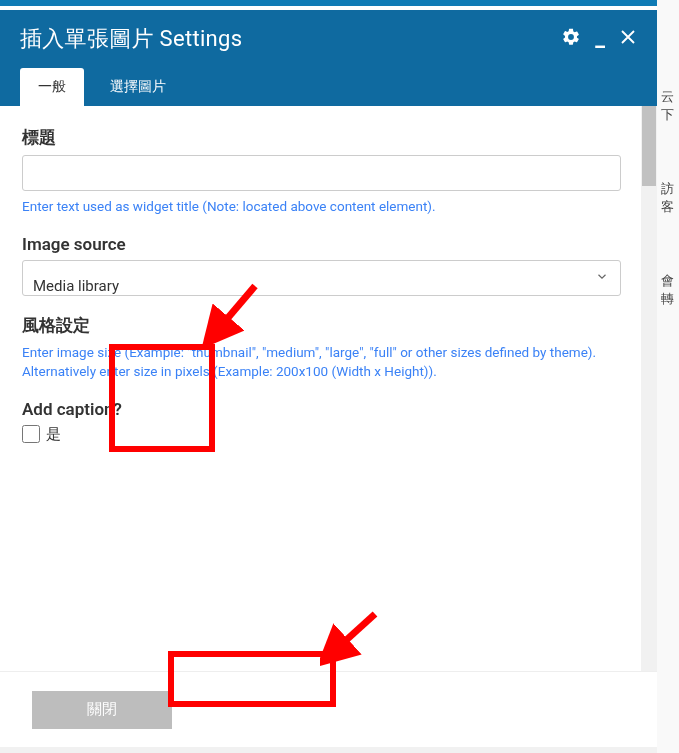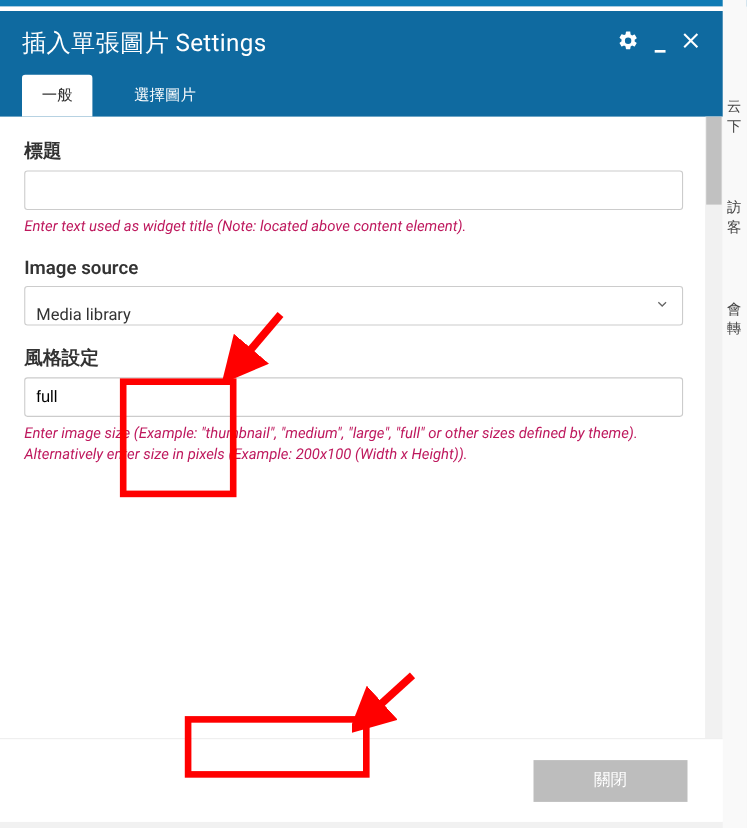--- a/index.html
+++ b/index.html
@@ -5,46 +5,46 @@
   * { box-sizing: border-box; margin: 0; padding: 0; }
   body { font-family: -apple-system, "Segoe UI", Roboto, "Helvetica Neue", Arial, "Noto Sans", sans-serif; background: #f1f1f1; width: 679px; height: 753px; overflow: hidden; position: relative; }
   .top-bar { height: 6px; background: #0f7bb5; }
   .modal { position: absolute; top: 6px; left: 0; right: 22px; height: 741px; background: #fff; display: flex; flex-direction: column; border-top: 4px solid transparent; }
   .header { background: #0f6aa0; color: #fff; padding: 14px 20px 0 20px; position: relative; }
   .title-row { display: flex; align-items: center; justify-content: space-between; padding-bottom: 14px; gap: 40px; }
   .title { font-size: 22px; font-weight: 400; letter-spacing: 0.3px; }
   .header-actions { display: flex; align-items: center; gap: 14px; }
   .header-actions svg { cursor: pointer; }
   .minus { font-size: 22px; font-weight: bold; padding-bottom: 2px; cursor:pointer; }
-  .tabs { display: flex; gap: 20px; }
+  .tabs { display: flex; gap: 8px; }
   .tab { padding: 10px 18px; font-size: 14px; color: #fff; cursor: pointer; border-radius: 3px 3px 0 0; }
   .tab.active { background: #fff; color: #333; }
   .body { flex: 1; overflow-y: auto; padding: 20px 22px; color: #333; position: relative; }
   .scrollbar-fake { position: absolute; right: 0; top: 0; width: 16px; background: #f1f1f1; height: 100%; }
   .scrollbar-thumb { position: absolute; right: 1px; top: 0; width: 14px; background: #c1c1c1; height: 80px; }
   .form-group { margin-bottom: 18px; }
   .label { font-weight: 600; font-size: 17px; color: #333; display: block; margin-bottom: 6px; }
   .input, .select { width: 100%; border: 1px solid #ccc; border-radius: 3px; padding: 16px 10px; font-size: 15px; height: 36px; background:#fff; }
   .select-wrap { position: relative; }
   .select-caret { position: absolute; right: 12px; top: 50%; transform: translateY(-50%); pointer-events: none; }
-  .hint { font-style: italic; color: #be185d; font-size: 13.5px; margin-top: 6px; line-height: 1.4; }
+  .hint { color: #3b82f6; font-size: 13.5px; margin-top: 6px; line-height: 1.4; }
   .thumbs { display: flex; gap: 8px; }
   .thumb { width: 82px; height: 82px; border: 1px solid #ddd; background: #fff; position: relative; cursor: pointer; display:flex; align-items:center; justify-content:center; }
   .thumb-img { width: 72px; height: 60px; background: #fff; border: 1px solid #eee; display:flex; flex-direction:column; align-items:center; padding:2px; position:relative; font-size:4px;}
   .wp-logo { width: 12px; height: 12px; border: 1.5px solid #8aa8c4; border-radius: 50%; margin: 2px auto 3px; position: relative; display:flex; align-items:center; justify-content:center;}
   .wp-logo::after{content:"W"; font-size:7px; color:#8aa8c4; font-weight:bold;}
   .login-line { width: 46px; height: 4px; background: #f4f4f4; border:1px solid #e4e4e4; margin:1px 0;}
   .login-btn {width:16px; height:5px; background:#4a90d9; margin-left:30px; margin-top:1px;}
   .thumb .remove-x { position: absolute; top: 50%; left: 50%; transform: translate(-50%,-50%); color: #d40000; font-size: 22px; font-weight: bold; text-shadow: 0 0 2px #fff; }
   .stamp{position:absolute; bottom:4px; left:4px; width:16px; height:10px; border:1px solid #d40; border-radius:50%; }
   .stamp::after{content:""; position:absolute; left:2px; top:2px; width:4px; height:4px; background:#d40; border-radius:50%;}
   .thumb-add { border: 1px solid #ddd; background: #fafafa; color: #3cb33c; font-size: 22px; font-weight: 300; }
   .checkbox-row { display: flex; align-items: center; gap: 6px; font-size: 15px; }
   .checkbox-row input { width: 18px; height: 18px; border-radius: 5px; border:1px solid #888;}
-  .footer { height: 76px; background: #fff; border-top: 1px solid #eee; display: flex; align-items: center; justify-content: flex-end; gap: 14px; padding: 0 32px; }
+  .footer { height: 76px; background: #fff; border-top: 1px solid #eee; display: flex; align-items: center; justify-content: flex-start; gap: 14px; padding: 0 32px; }
   .btn { height: 38px; min-width: 140px; font-size: 15px; cursor: pointer; border: none; color: #fff; display:flex; align-items:center; justify-content:center; }
   .btn-close { background: #bdbdbd; }
   .btn-save { background: #0e5f8f; min-width: 142px; }
   
   .red-box { position: absolute; border: 6px solid #f00; pointer-events: none; z-index: 50; }
   .box1 { left: 109px; top: 344px; width: 106px; height: 108px; }
   .box2 { left: 168px; top: 651px; width: 168px; height: 56px; }
   .arrow { position: absolute; z-index: 51; }
   .sidebar-text { position:absolute; right:0; top:0; width:22px; height:753px; background:#f9f9f9; color:#444; font-size:13px; overflow:hidden; padding-top:60px;}
   .sidebar-text div{ padding:28px 2px 28px 4px;}
@@ -105,24 +105,30 @@
           <svg width="14" height="14" viewBox="0 0 24 24" fill="none" stroke="#666" stroke-width="2">
                 <path d="M6 9l6 6 6-6"></path>
               </svg>
         </span>
       </div>
     </div>
 
 
     <div class="form-group">
       <label class="label">風格設定</label>
-      <input class="input" value="full" style="">
       <div class="hint">Enter image size (Example: "thumbnail", "medium", "large", "full" or other sizes defined by theme). Alternatively enter size in pixels (Example: 200x100 (Width x Height)).</div>
     </div>
 
+    <div class="form-group">
+      <label class="label">Add caption?</label>
+      <div class="checkbox-row">
+        <input type="checkbox" style="">
+        <span>是</span>
+      </div>
+    </div>
 
     </div>
   </div>
 
   <div class="footer">
     <button class="btn btn-close">關閉</button>
   </div>
 </div>
 
 <div class="red-box box1"></div>

